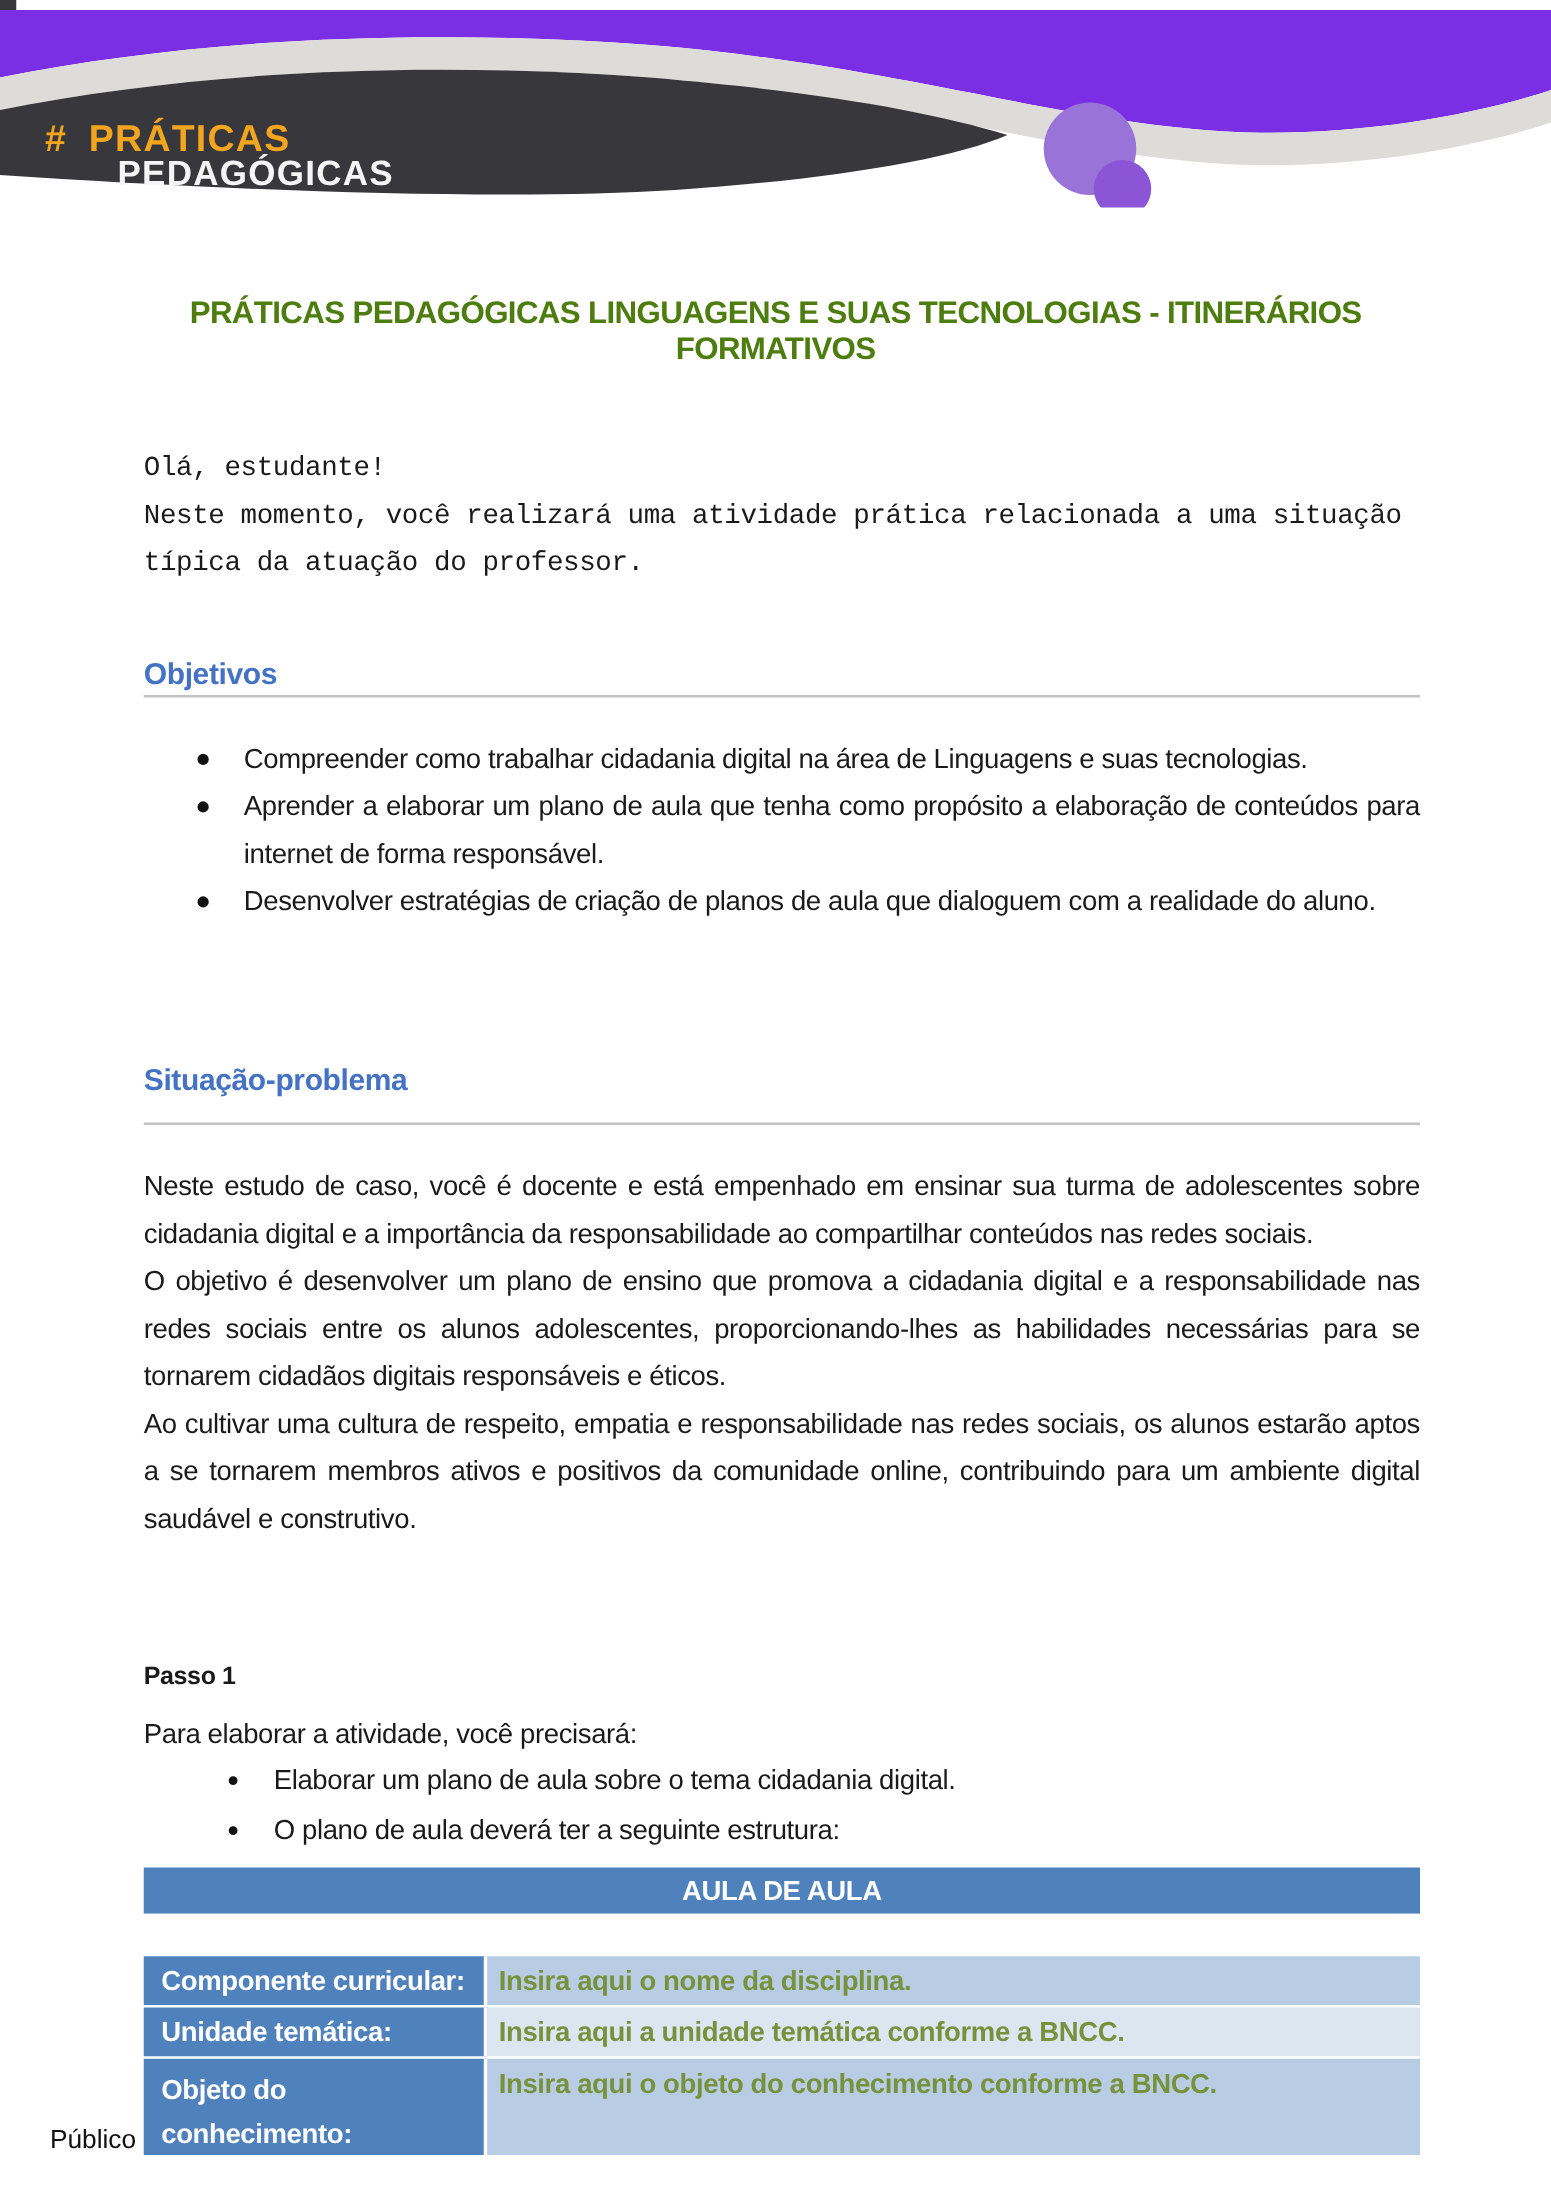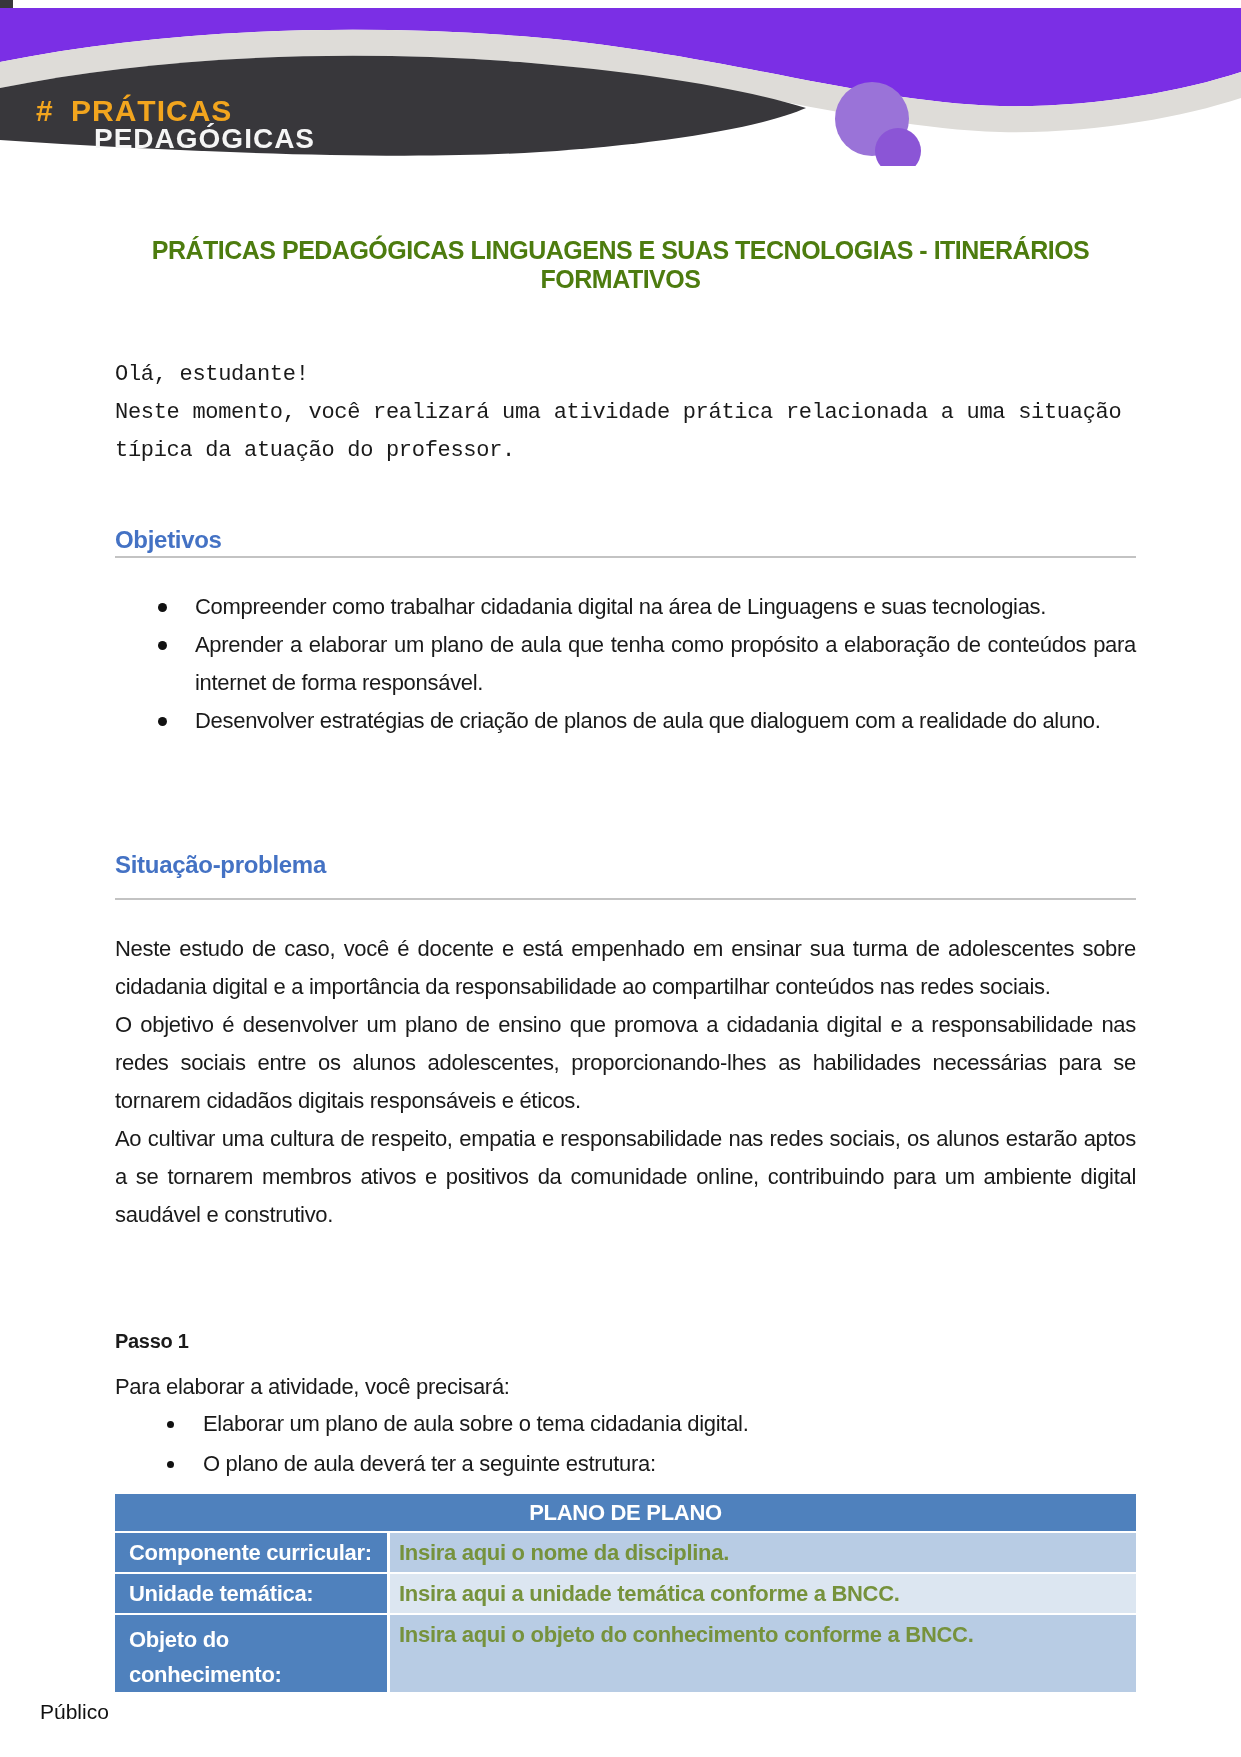--- a/index.html
+++ b/index.html
@@ -43,21 +43,21 @@
   ul.blist li::before{
     content:"";position:absolute;left:8px;top:15px;
     width:9px;height:9px;border-radius:50%;background:#111;
   }
   
   .para-block{left:115px;top:930px;width:1021px;font-size:22px;line-height:38px;letter-spacing:-0.3px;}
   .para-block p{margin:0;text-align:justify;}
   
   #passo-head{left:115px;top:1330px;font-size:20px;font-weight:bold;letter-spacing:-0.3px;}
   #passo-intro{left:115px;top:1368px;width:1021px;font-size:22px;line-height:38px;letter-spacing:-0.3px;}
-  ul.blist2{left:155px;top:1404px;width:981px;margin:0;padding:0;list-style:none;}
+  ul.blist2{left:171px;top:1404px;width:981px;margin:0;padding:0;list-style:none;}
   ul.blist2 li{
     position:relative;padding-left:48px;
     font-size:22px;line-height:40px;letter-spacing:-0.3px;
   }
   ul.blist2 li::before{
     content:"";position:absolute;left:12px;top:17px;
     width:7px;height:7px;border-radius:50%;background:#111;
   }
   
   #plan-table{left:115px;top:1494px;width:1021px;font-size:22px;letter-spacing:-0.3px;}
@@ -70,21 +70,21 @@
     width:275px;background:#4f81bd;color:#ffffff;font-weight:bold;
     padding:7px 0 7px 14px;box-sizing:border-box;
     border-right:3px solid #ffffff;line-height:26px;
   }
   .t-value{
     flex:1;padding:7px 0 7px 9px;box-sizing:border-box;
     color:#76923c;font-weight:bold;line-height:26px;
   }
   .fill-dark{background:#b8cce4;}
   .fill-light{background:#dce6f1;}
-  #row-comp .t-label,#row-comp .t-value{height:39px;}
+  #row-comp .t-label,#row-comp .t-value{height:39px;margin-top:32px;}
   #row-unid .t-label,#row-unid .t-value{height:39px;}
   #row-obj  .t-label,#row-obj .t-value{height:77px;}
   #row-obj .t-label .lbl-line{line-height:35px;}
   
   #footer{left:40px;top:1700px;font-size:21px;color:#111;}
 </style>
 </head>
 <body>
 
 <div id="page">
@@ -132,21 +132,21 @@
   </div>
 
   <div class="abs" id="passo-head">Passo 1</div>
   <div class="abs" id="passo-intro">Para elaborar a atividade, você precisará:</div>
   <ul class="abs blist2">
     <li>Elaborar um plano de aula sobre o tema cidadania digital.</li>
     <li>O plano de aula deverá ter a seguinte estrutura:</li>
   </ul>
 
   <div class="abs" id="plan-table">
-    <div class="t-header">PLANO DE PLANO</div>
+    <div class="t-header">AULA DE AULA</div>
     <div class="t-row" id="row-comp">
       <div class="t-label">Componente curricular:</div>
       <div class="t-value fill-dark">Insira aqui o nome da disciplina.</div>
     </div>
     <div class="t-row" id="row-unid">
       <div class="t-label">Unidade temática:</div>
       <div class="t-value fill-light">Insira aqui a unidade temática conforme a BNCC.</div>
     </div>
     <div class="t-row" id="row-obj">
       <div class="t-label">

